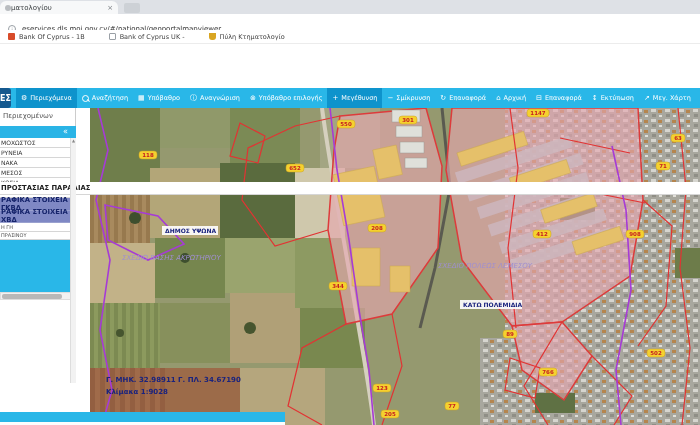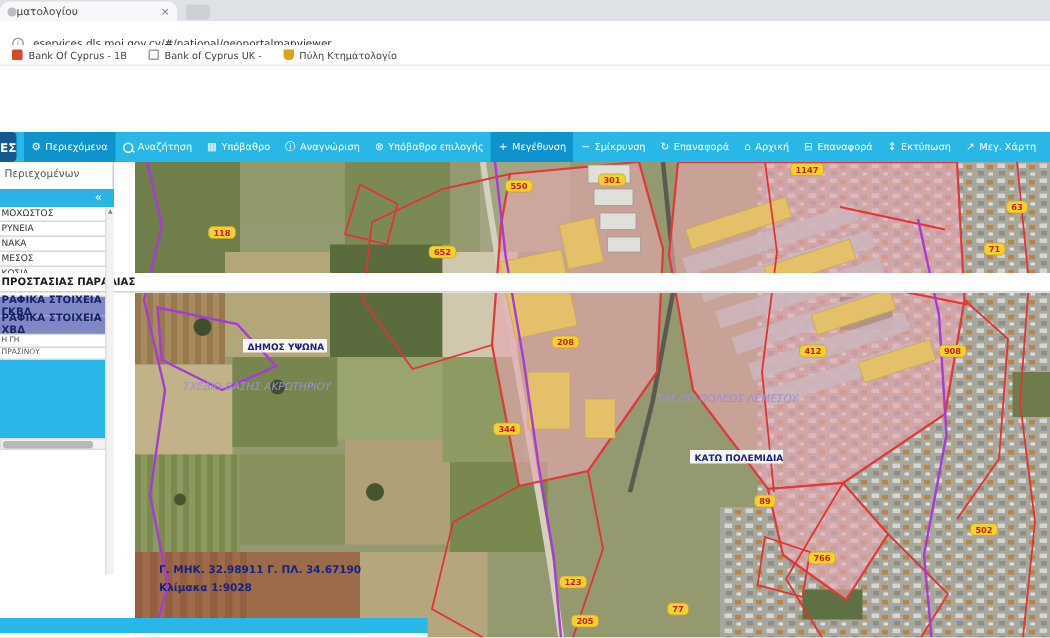--- a/index.html
+++ b/index.html
@@ -9,21 +9,21 @@
   
   .tabstrip{position:absolute;left:0;top:0;width:700px;height:14px;background:#dee1e6;}
   .tab{position:absolute;left:0;top:1px;width:118px;height:13px;background:#f7f8f9;border-radius:6px 6px 0 0;display:flex;align-items:center;padding:0 5px;gap:0;}
   .tab .fav{width:6px;height:6px;border-radius:50%;background:#b9bcc0;flex:0 0 auto;}
   .tab .ttl{font-size:7px;color:#3c4043;white-space:nowrap;overflow:hidden;flex:1;}
   .tab .cls{font-size:7px;color:#7b7f83;}
   .newtab{position:absolute;left:124px;top:3px;width:16px;height:10px;background:#cdd1d6;border-radius:2px;}
   .urlbar{position:absolute;left:0;top:14px;width:700px;height:31px;background:#fff;border-bottom:1px solid #e3e3e3;display:flex;align-items:center;padding:0 8px;gap:6px;}
   .info-badge{width:8px;height:8px;border:1px solid #9aa0a6;border-radius:50%;color:#9aa0a6;font-size:6px;line-height:7px;text-align:center;}
   .url{font-size:7px;color:#333;}
-  .bookmarks{position:absolute;left:0;top:30px;width:700px;height:14px;background:#fff;border-bottom:1px solid #ececec;display:flex;align-items:center;padding:0 8px;gap:14px;}
+  .bookmarks{position:absolute;left:0;top:30px;width:700px;height:14px;background:#fff;border-bottom:1px solid #ececec;display:flex;align-items:center;padding:0 8px;gap:24px;}
   .bm{display:flex;align-items:center;gap:4px;font-size:6.5px;color:#444;white-space:nowrap;}
   .bmicon{width:7px;height:7px;border-radius:1px;flex:0 0 auto;}
   .bmicon.bank-red{background:#d84b2a;}
   .bmicon.doc{background:#fff;border:1px solid #9aa0a6;}
   .bmicon.shield-gold{background:#d9a521;border-radius:0 0 3px 3px;}
 
   
   .header{position:absolute;left:0;top:44px;width:700px;height:44px;background:#fff;}
   .arms{position:absolute;left:118px;top:46px;}
   .hd-text{position:absolute;left:157px;top:53px;}

